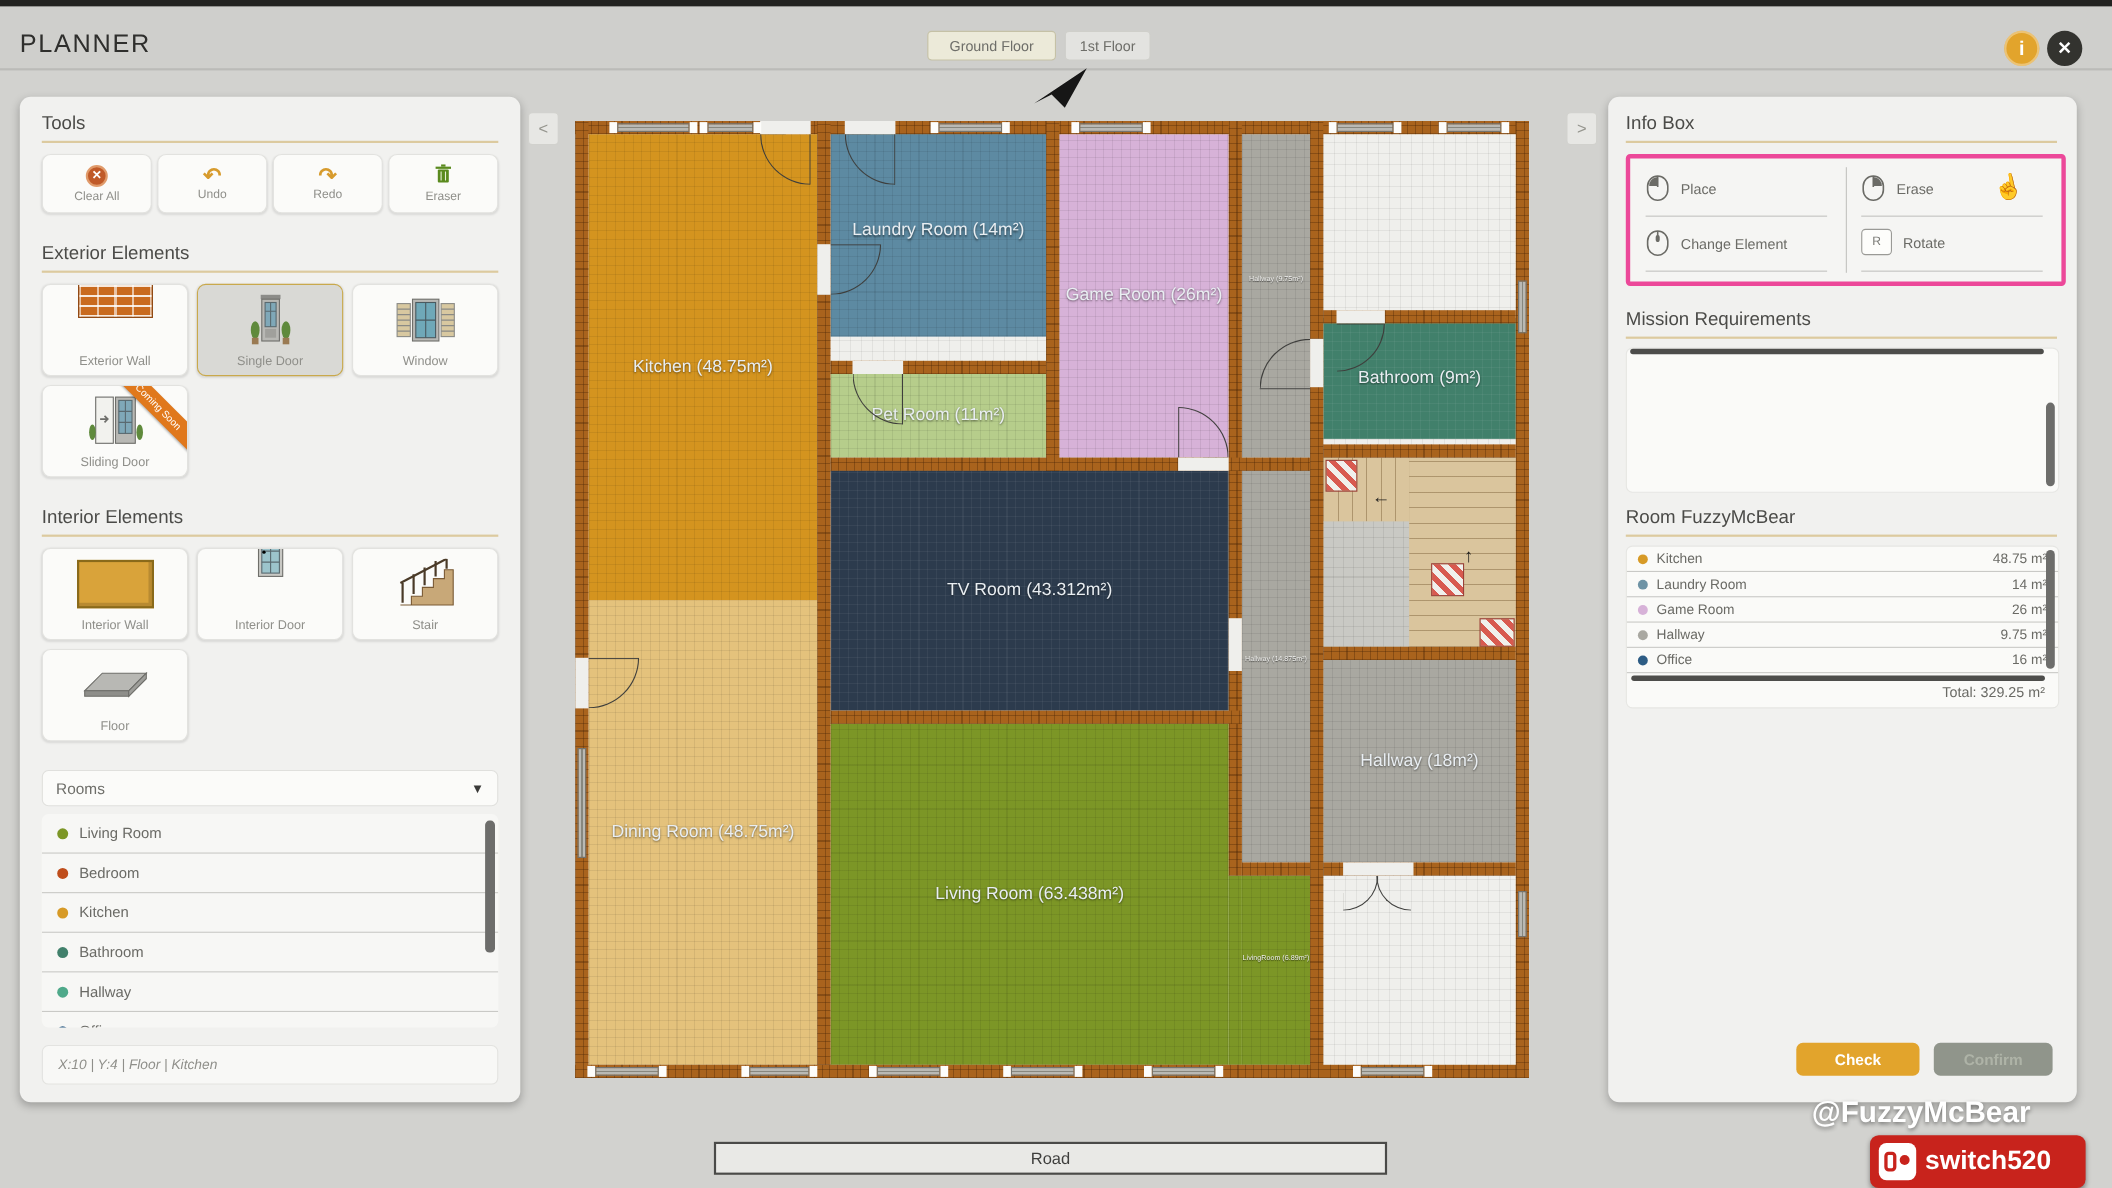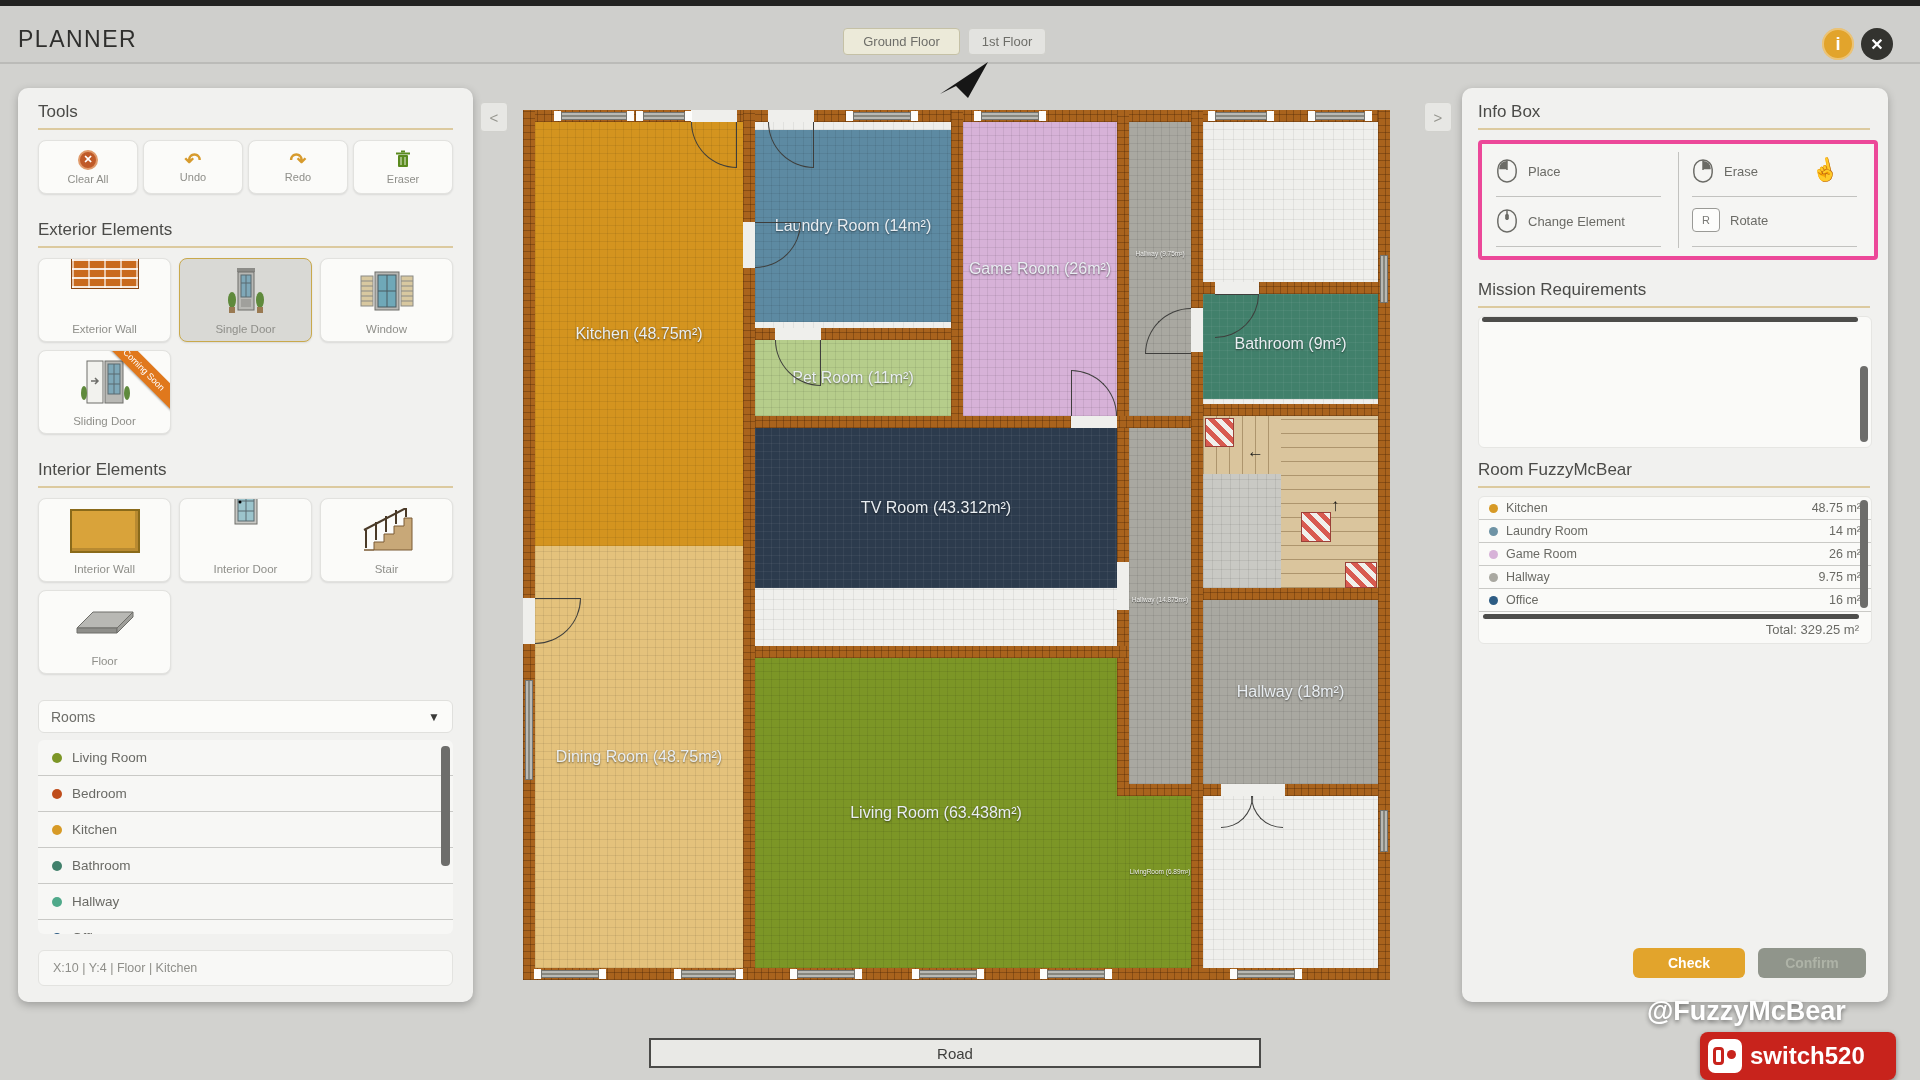--- a/index.html
+++ b/index.html
@@ -30,21 +30,21 @@
   .elembtn.sel{background:#d9d9d5;border:1px solid #c9a94c;}
   .ribbon{position:absolute;right:-34px;top:10px;width:120px;transform:rotate(45deg);background:#e0781c;
        color:#fff;font-size:9px;text-align:center;padding:4px 0;box-shadow:0 1px 2px rgba(0,0,0,.3);}
   .drop{position:absolute;background:#fbfbf9;border:1px solid #e0e0dd;border-radius:6px;display:flex;
        align-items:center;font-size:14px;color:#6e6e69;padding:0 12px;box-sizing:border-box;justify-content:space-between;cursor:pointer;}
   .roomlist{position:absolute;background:#f7f7f5;border-radius:6px;overflow:hidden;}
   .roomrow{height:35px;display:flex;align-items:center;gap:10px;padding-left:14px;border-bottom:1px solid #c9c9c6;
        font-size:13.5px;color:#6a6a65;cursor:pointer;}
   .dot{width:10px;height:10px;border-radius:50%;flex:0 0 auto;}
   .statusbar{position:absolute;background:#f8f8f6;border-radius:6px;border:1px solid #e3e3e0;display:flex;
-       align-items:center;padding-left:14px;font-size:12.5px;color:#8f8f8a;box-sizing:border-box;}
+       align-items:center;padding-left:14px;font-size:12.5px;color:#8f8f8a;box-sizing:border-box;font-style:italic;}
   .sthumb{position:absolute;background:#6d6d6b;border-radius:4px;}
   .collapse{position:absolute;top:102px;width:26px;height:28px;background:#e7e7e4;border:1px solid #d1d1cd;
        border-radius:4px;display:flex;align-items:center;justify-content:center;color:#96968f;font-size:15px;cursor:pointer;}
   
   .infogrid{position:absolute;background:#f5f5f3;border:4px solid #ec4899;border-radius:4px;}
   .icell{position:absolute;display:flex;align-items:center;gap:10px;font-size:13px;color:#6b6b66;}
   .iline{position:absolute;height:1px;background:#c2c2bf;}
   .key{width:26px;height:22px;border:1px solid #9a9a96;border-radius:4px;background:#fdfdfb;color:#7a7a76;
        font-size:11px;display:flex;align-items:center;justify-content:center;}
   .whitebox{position:absolute;background:#fafaf8;border-radius:6px;border:1px solid #e6e6e3;}
@@ -297,30 +297,30 @@
 </svg>
 
 <div class="canvas">
 
   <div class="room" style="left: 12px; top: 12px; width: 208px; height: 424px; background-color: rgb(212, 148, 31);">
       <span class="lbl">Kitchen (48.75m²)</span>
     </div>
   <div class="room" style="left: 12px; top: 436px; width: 208px; height: 422px; background-color: rgb(228, 194, 124);">
       <span class="lbl">Dining Room (48.75m²)</span>
     </div>
-  <div class="room" style="left: 232px; top: 20px; width: 196px; height: 192px; background-color: rgb(93, 138, 162);">
+  <div class="room" style="left: 232px; top: 4px; width: 196px; height: 192px; background-color: rgb(93, 138, 162);">
       <span class="lbl">Laundry Room (14m²)</span>
     </div>
   <div class="room" style="left: 232px; top: 230px; width: 196px; height: 76px; background-color: rgb(182, 205, 139);">
       <span class="lbl">Pet Room (11m²)</span>
     </div>
   <div class="room" style="left: 440px; top: 12px; width: 154px; height: 294px; background-color: rgb(215, 178, 216);">
       <span class="lbl">Game Room (26m²)</span>
     </div>
-  <div class="room dark" style="left: 232px; top: 318px; width: 362px; height: 160px; background-color: rgb(44, 59, 77);">
+  <div class="room dark" style="left: 232px; top: 318px; width: 362px; height: 218px; background-color: rgb(44, 59, 77);">
       <span class="lbl">TV Room (43.312m²)</span>
     </div>
   <div class="room" style="left: 232px; top: 548px; width: 362px; height: 310px; background-color: rgb(124, 150, 38);">
       <span class="lbl">Living Room (63.438m²)</span>
     </div>
   <div class="room dark" style="left: 680px; top: 179px; width: 175px; height: 110px; background-color: rgb(65, 128, 107);">
       <span class="lbl">Bathroom (9m²)</span>
     </div>
   <div class="room" style="left: 680px; top: 490px; width: 175px; height: 184px; background-color: rgb(169, 168, 161);">
       <span class="lbl">Hallway (18m²)</span>

